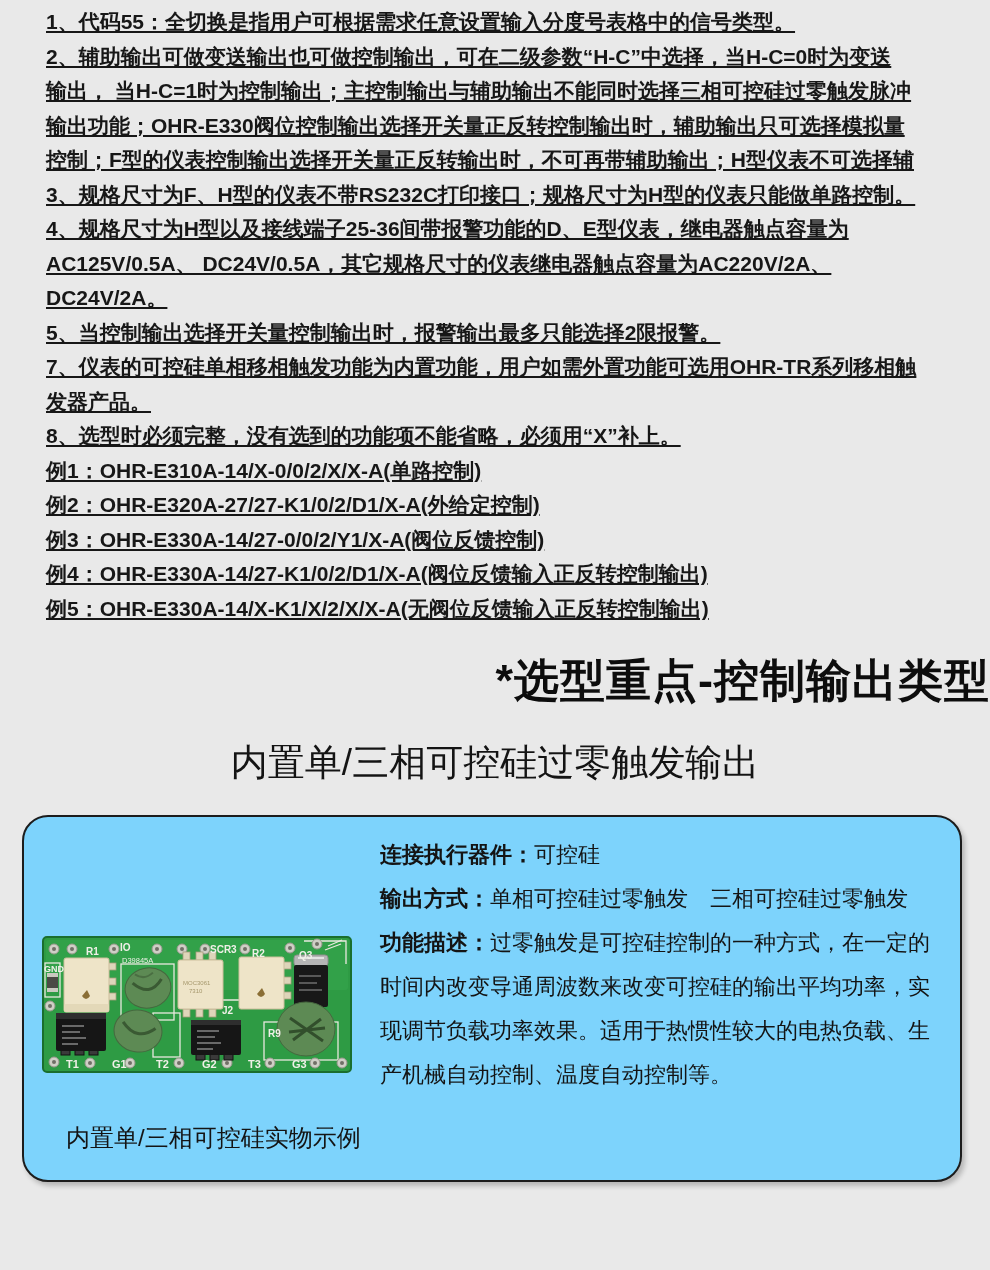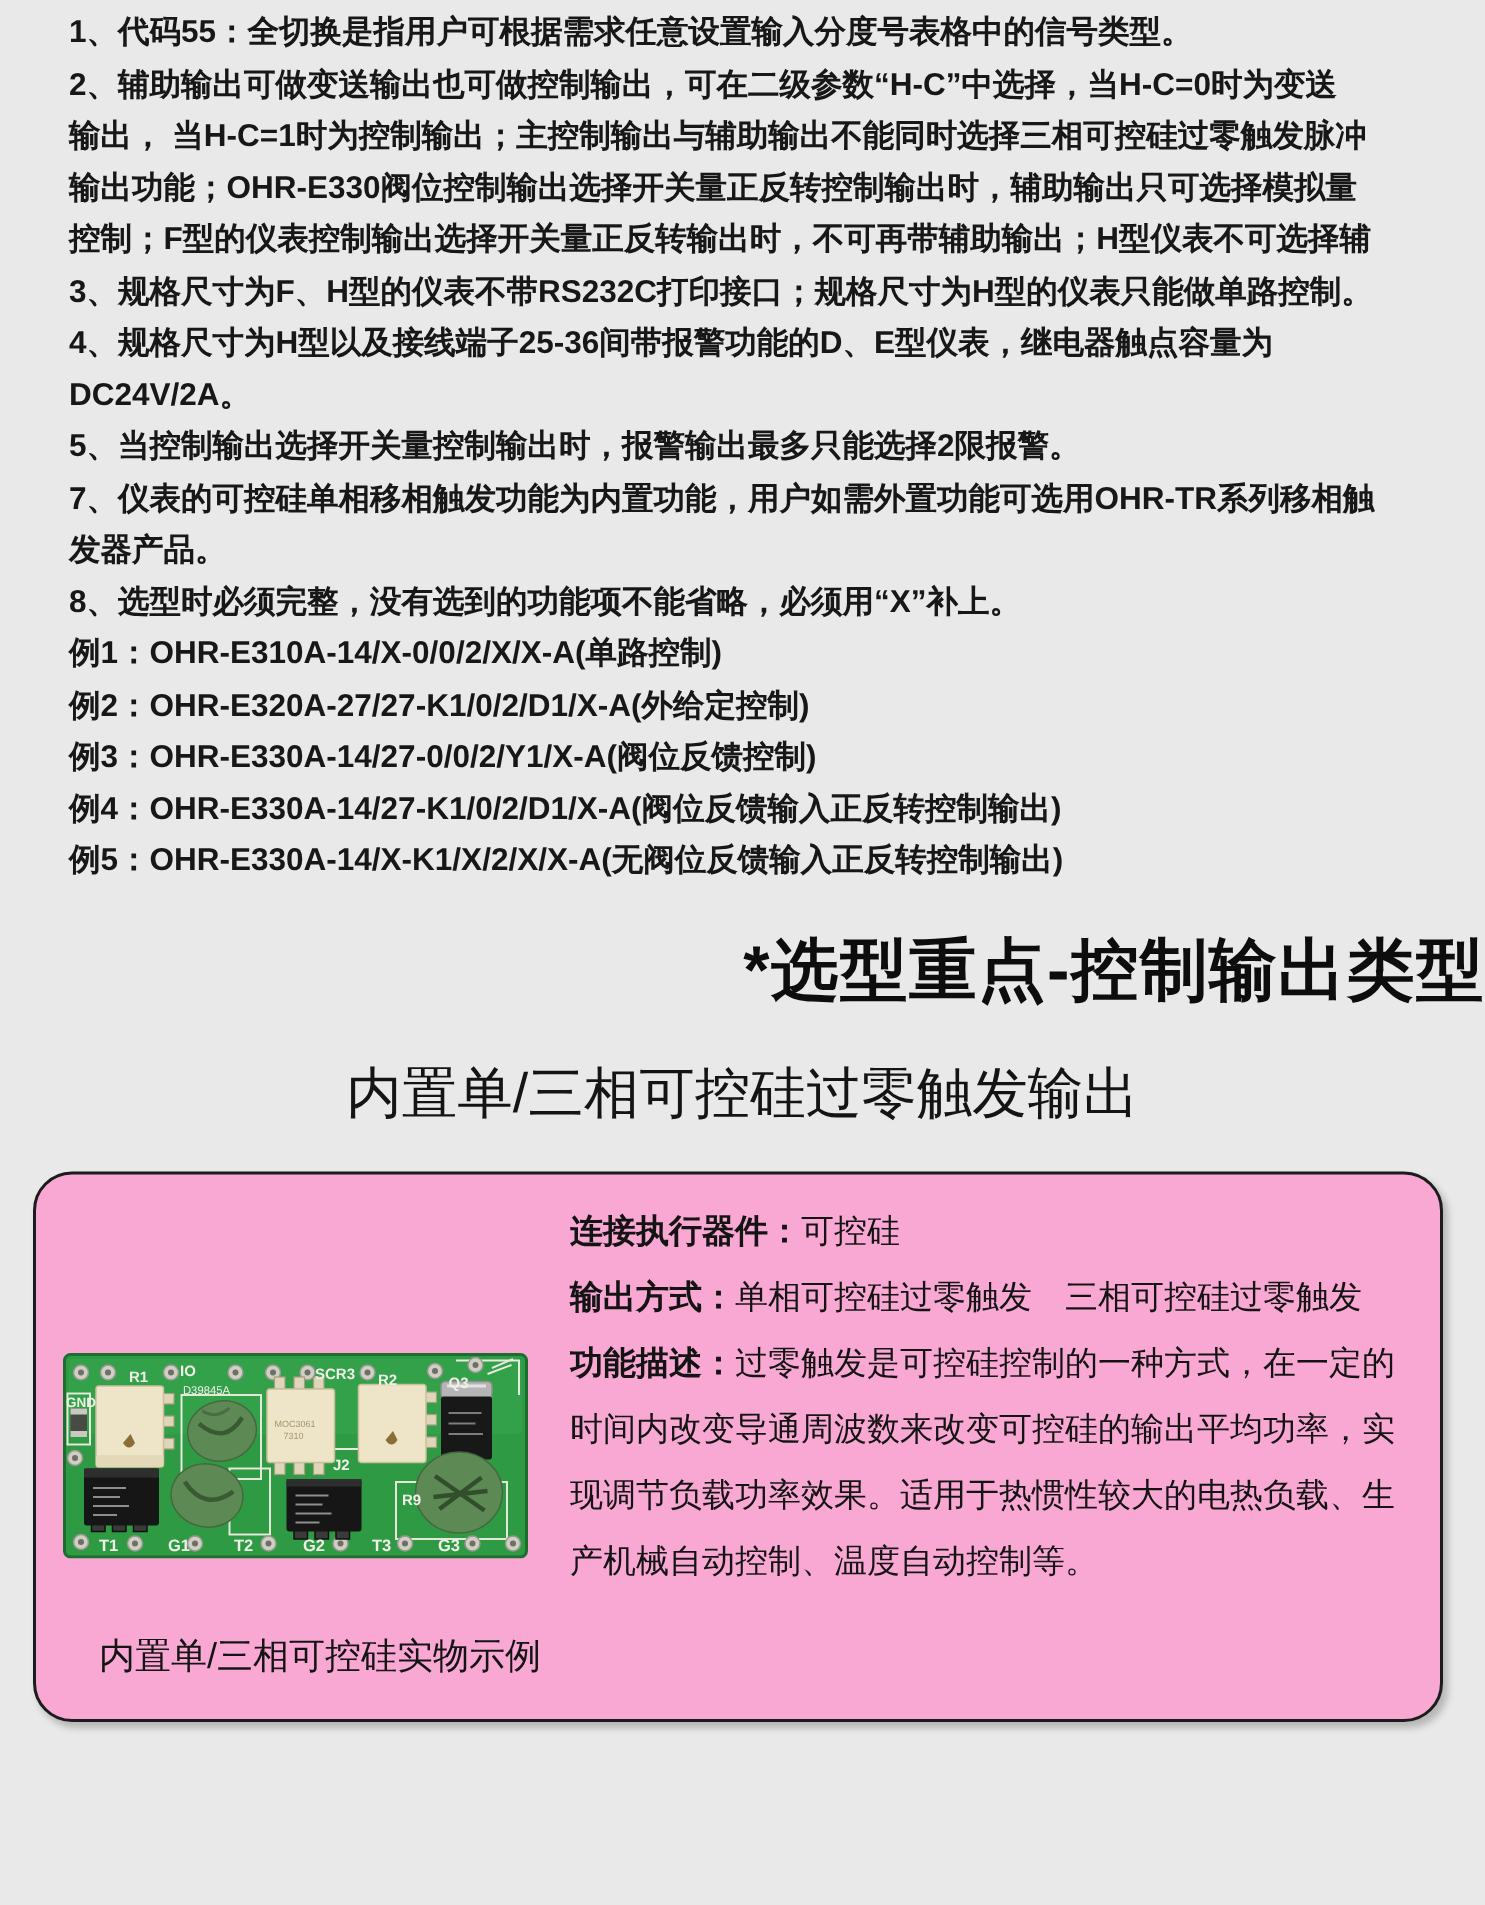--- a/index.html
+++ b/index.html
@@ -5,21 +5,21 @@
   html,body{margin:0;padding:0;}
   body{
     width:990px;height:1270px;
     background:#e9e9e9;
     font-family:"Liberation Sans","DejaVu Sans",sans-serif;
     color:#171717;
     overflow:hidden;
     position:relative;
   }
   
-  .notes{padding:5px 36px 0 46px;}
+  .notes{padding:5px 36px 0 46px;text-decoration:underline;}
   .note-line{
     font-size:21px;
     line-height:34.5px;
     font-weight:600;
     white-space:nowrap;
     color:#171717;
   }
   
   .main-title{
     margin:28px 0 16px 0;
@@ -36,21 +36,21 @@
     font-size:37px;
     line-height:1.3;
     font-weight:500;
     color:#141414;
   }
   
   .panel{
     position:relative;
     width:936px;height:363px;
     margin:28px 0 0 22px;
-    background:#f9a8d4;
+    background:#7dd3fc;
     border:2px solid #1c1c1c;
     border-radius:26px;
     box-shadow:3px 4px 5px rgba(0,0,0,0.22);
   }
   .specs{
     position:absolute;
     left:356px;top:16px;
     width:566px;
   }
   .spec-line{
@@ -79,20 +79,21 @@
 <body>
 
 <div class="notes">
     <div class="note-line">1、代码55：全切换是指用户可根据需求任意设置输入分度号表格中的信号类型。</div>
     <div class="note-line">2、辅助输出可做变送输出也可做控制输出，可在二级参数“H-C”中选择，当H-C=0时为变送</div>
     <div class="note-line">输出， 当H-C=1时为控制输出；主控制输出与辅助输出不能同时选择三相可控硅过零触发脉冲</div>
     <div class="note-line">输出功能；OHR-E330阀位控制输出选择开关量正反转控制输出时，辅助输出只可选择模拟量</div>
     <div class="note-line">控制；F型的仪表控制输出选择开关量正反转输出时，不可再带辅助输出；H型仪表不可选择辅</div>
     <div class="note-line">3、规格尺寸为F、H型的仪表不带RS232C打印接口；规格尺寸为H型的仪表只能做单路控制。</div>
     <div class="note-line">4、规格尺寸为H型以及接线端子25-36间带报警功能的D、E型仪表，继电器触点容量为</div>
+    <div class="note-line">AC125V/0.5A、 DC24V/0.5A，其它规格尺寸的仪表继电器触点容量为AC220V/2A、</div>
     <div class="note-line">DC24V/2A。</div>
     <div class="note-line">5、当控制输出选择开关量控制输出时，报警输出最多只能选择2限报警。</div>
     <div class="note-line">7、仪表的可控硅单相移相触发功能为内置功能，用户如需外置功能可选用OHR-TR系列移相触</div>
     <div class="note-line">发器产品。</div>
     <div class="note-line">8、选型时必须完整，没有选到的功能项不能省略，必须用“X”补上。</div>
     <div class="note-line">例1：OHR-E310A-14/X-0/0/2/X/X-A(单路控制)</div>
     <div class="note-line">例2：OHR-E320A-27/27-K1/0/2/D1/X-A(外给定控制)</div>
     <div class="note-line">例3：OHR-E330A-14/27-0/0/2/Y1/X-A(阀位反馈控制)</div>
     <div class="note-line">例4：OHR-E330A-14/27-K1/0/2/D1/X-A(阀位反馈输入正反转控制输出)</div>
     <div class="note-line">例5：OHR-E330A-14/X-K1/X/2/X/X-A(无阀位反馈输入正反转控制输出)</div>

